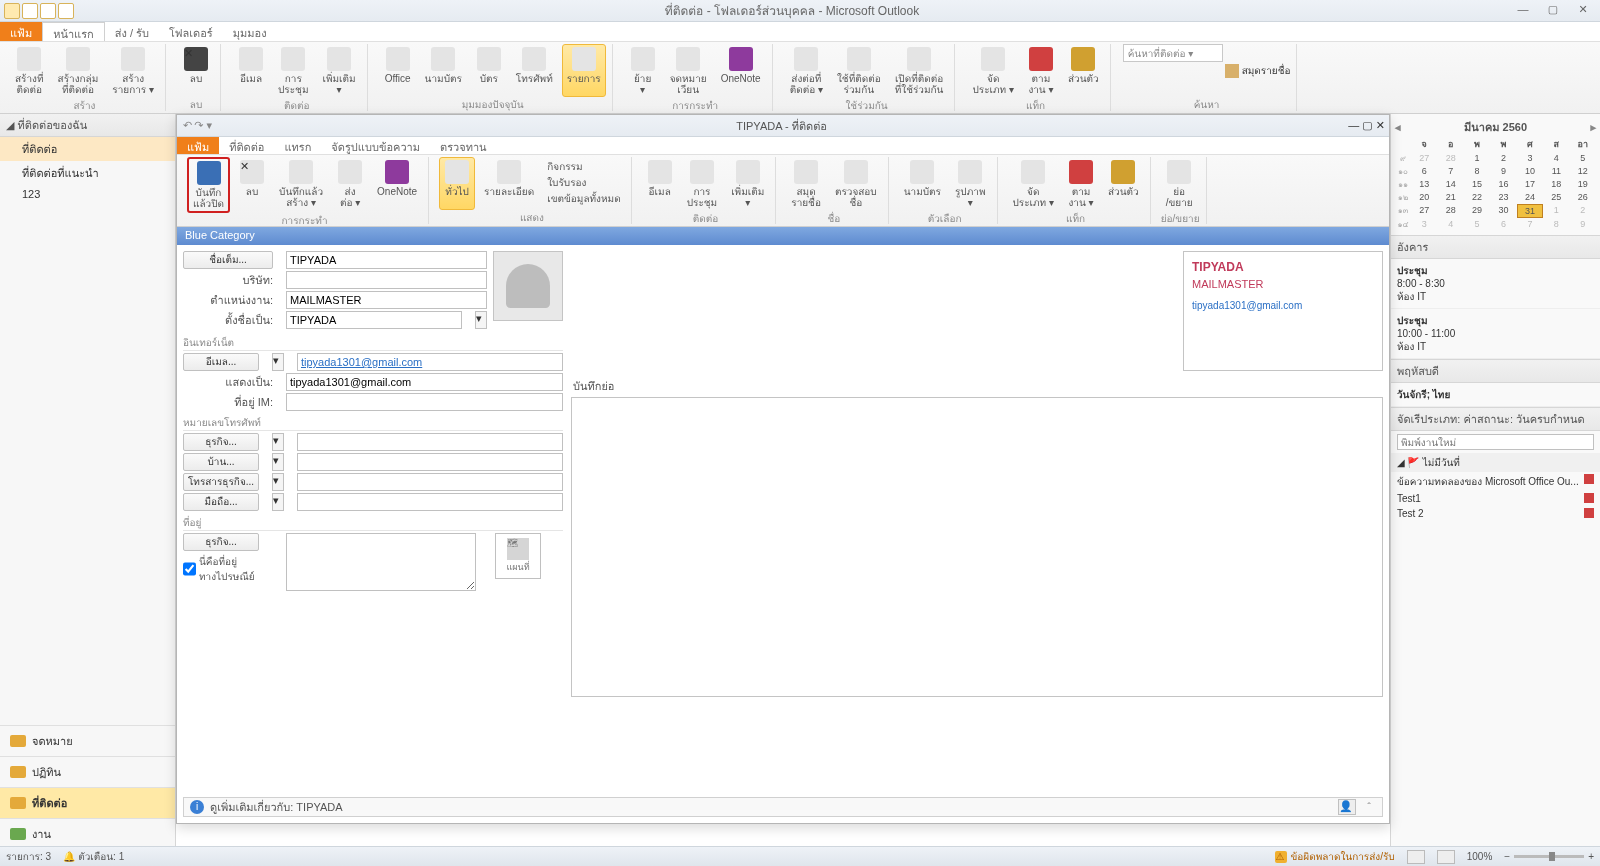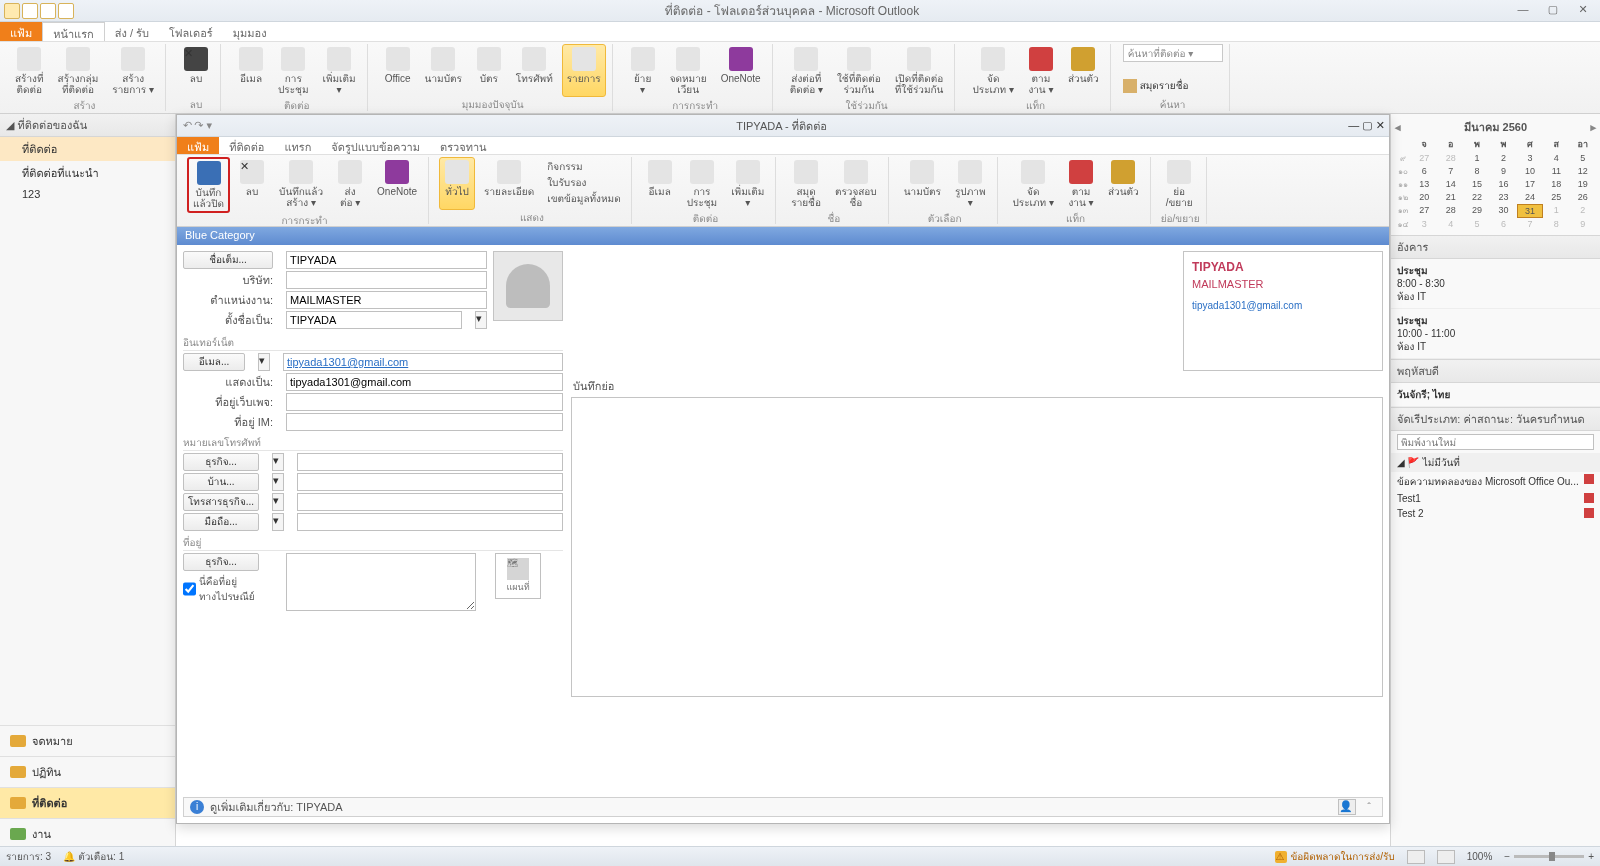--- a/index.html
+++ b/index.html
@@ -271,21 +271,21 @@
 งาน ▾</div>
         </div>
     <div class="rbtn">
           <div class="ricon" style="background:#d0a030"></div>
           <div class="rlabel">ส่วนตัว</div>
         </div>
   </div>
       <div class="glabel">แท็ก</div>
     </div>
   <div class="rgroup">
-      <div class="btns" style="flex-direction:column;gap:16px">
+      <div class="btns" style="gap:2px">
     <input class="searchbox" value="ค้นหาที่ติดต่อ ▾" style="">
     <div style="display:flex;gap:3px;align-items:center;cursor:pointer">
           <span style="width:14px;height:14px;background:#d8b06a"></span>
           <span style="font-size:10px">สมุดรายชื่อ</span>
         </div>
   </div>
       <div class="glabel">ค้นหา</div>
     </div>
 </div>
 
@@ -491,31 +491,27 @@
                   <input class="finput" value="TIPYADA" style="">
                   <div class="fdrop">▾</div>
                 </div>
             </div>
             <div class="photo">
                 <div class="silhouette"></div>
               </div>
           </div>
           <div class="fsection">อินเทอร์เน็ต</div>
           <div class="frow">
-              <div class="fbtn" style="width:62px">อีเมล...</div>
+              <div class="fbtn" style="width:76px">อีเมล...</div>
               <div class="fdrop">▾</div>
               <input class="finput" style="text-decoration: underline; color: rgb(42, 111, 197);" value="tipyada1301@gmail.com">
             </div>
           <div class="frow">
               <div class="flabel">แสดงเป็น:</div>
               <input class="finput" value="tipyada1301@gmail.com" style="">
-            </div>
-          <div class="frow">
-              <div class="flabel">ที่อยู่เว็บเพจ:</div>
-              <input class="finput" style="">
             </div>
           <div class="frow">
               <div class="flabel">ที่อยู่ IM:</div>
               <input class="finput" style="">
             </div>
           <div class="fsection">หมายเลขโทรศัพท์</div>
           <div class="frow">
               <div class="fbtn" style="width:76px">ธุรกิจ...</div>
               <div class="fdrop">▾</div>
               <input class="finput" style="">

